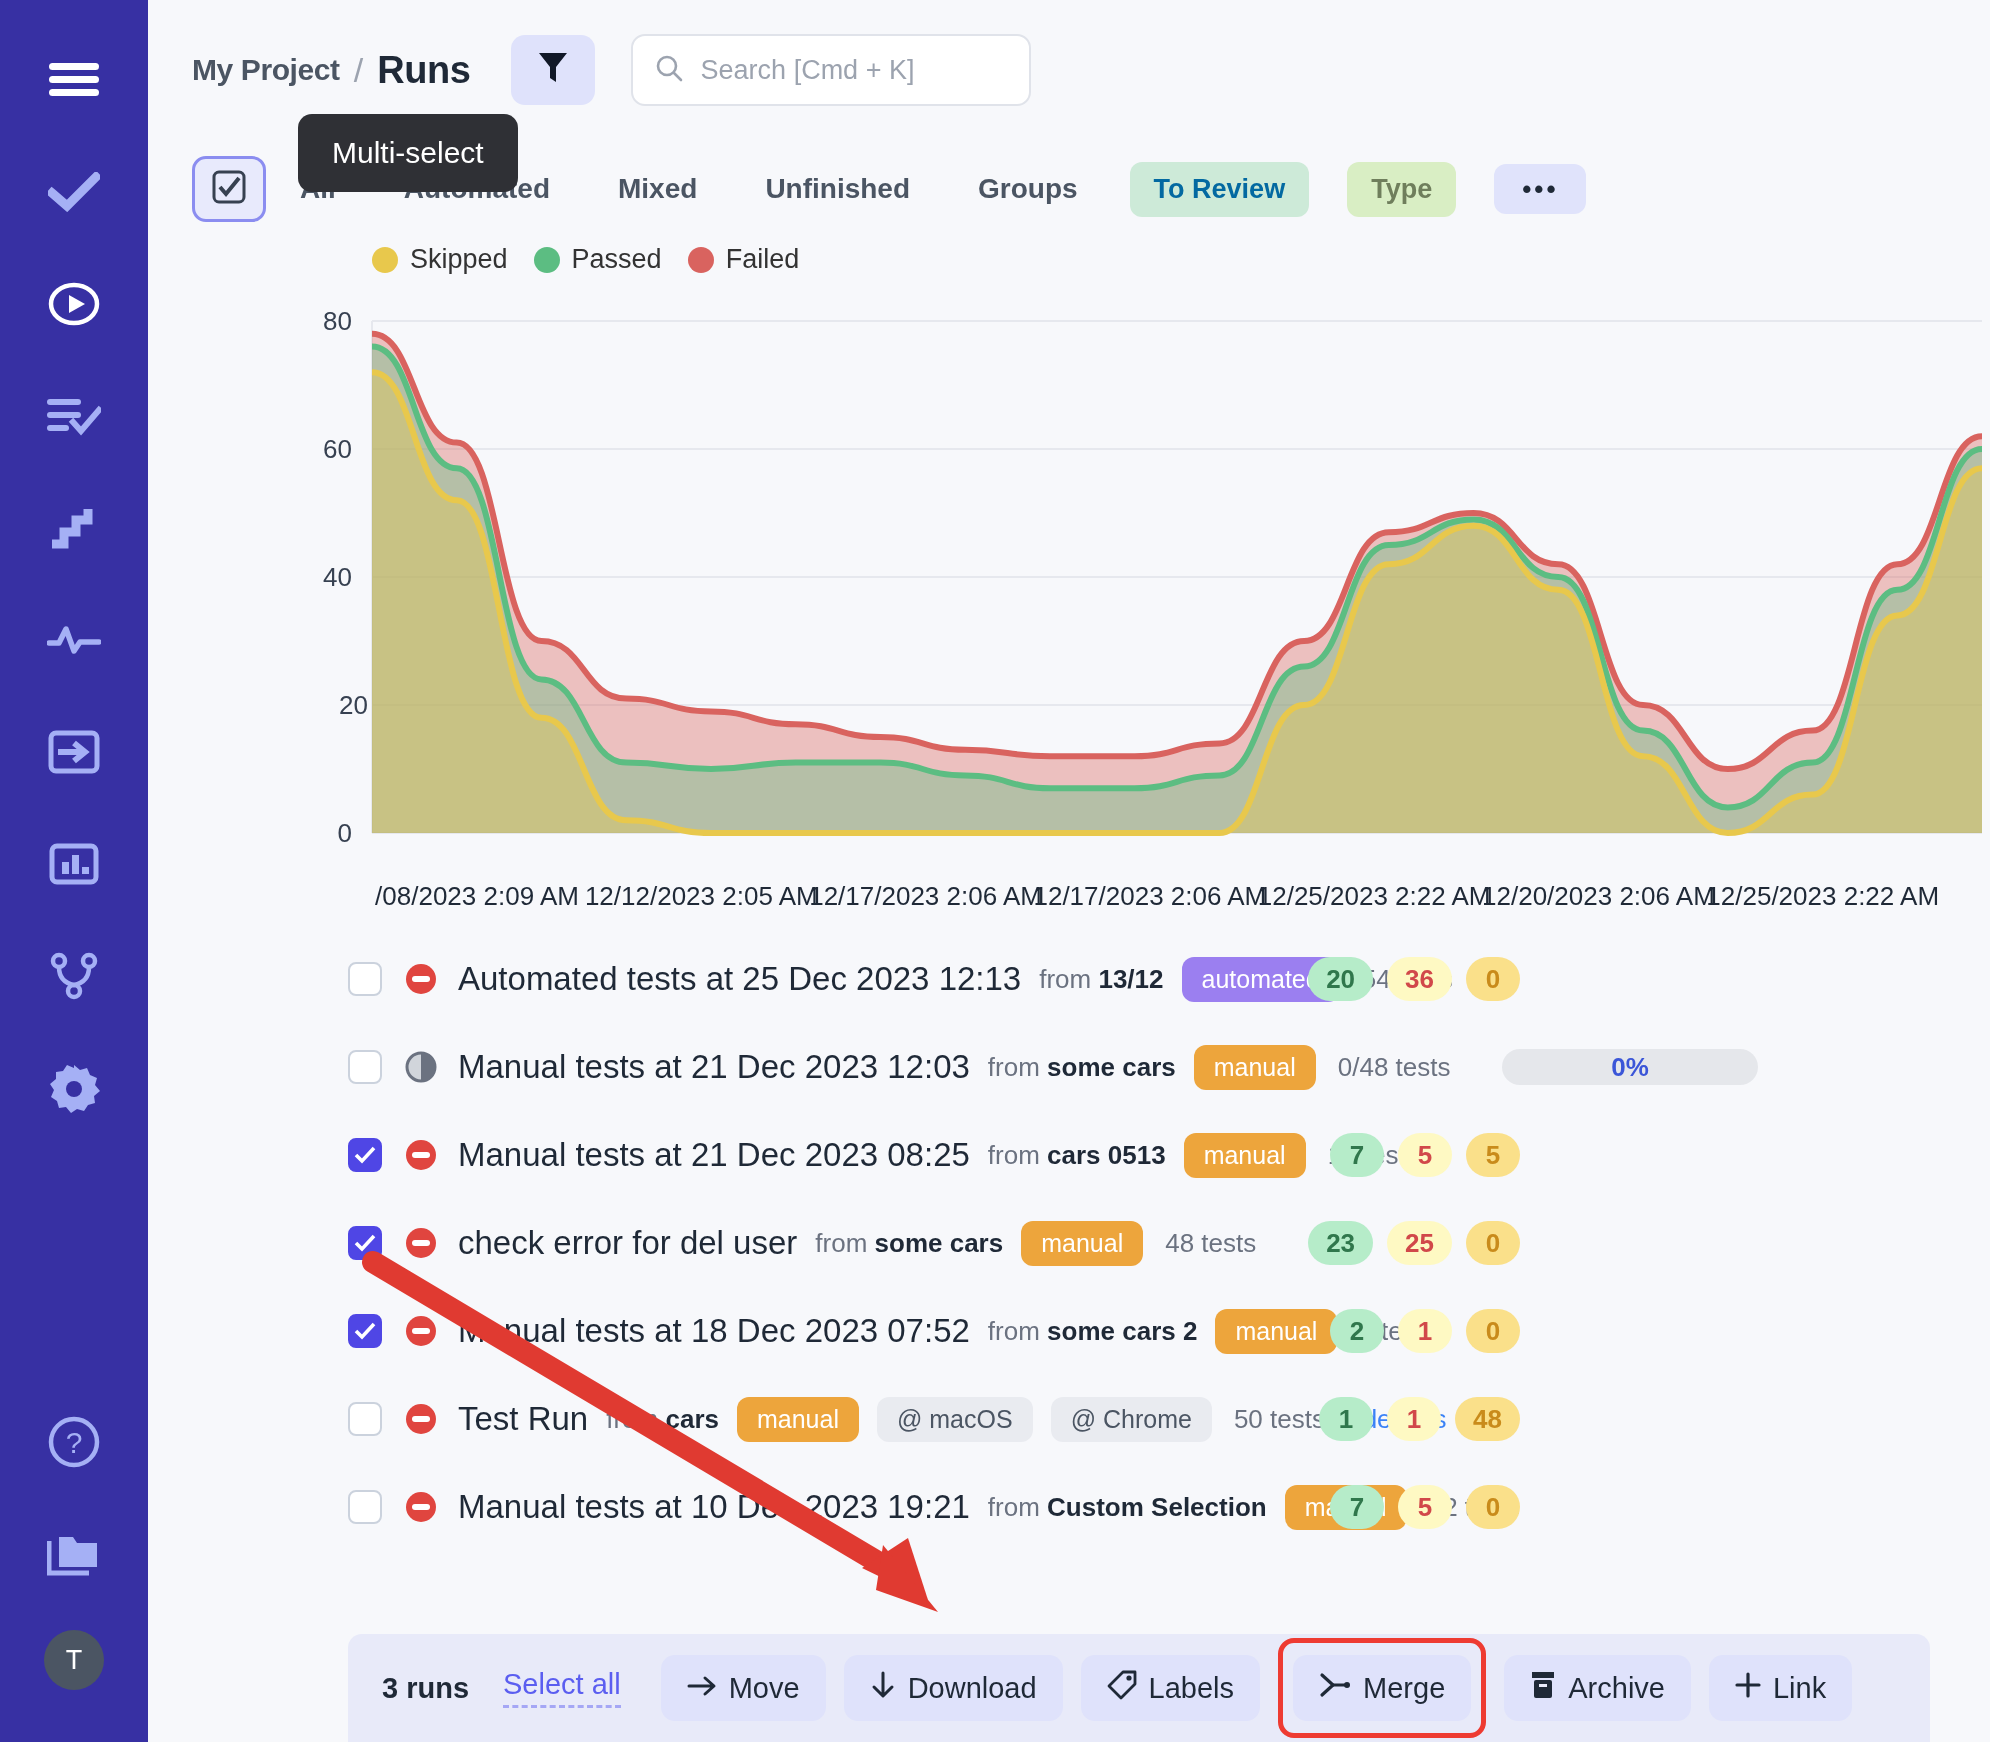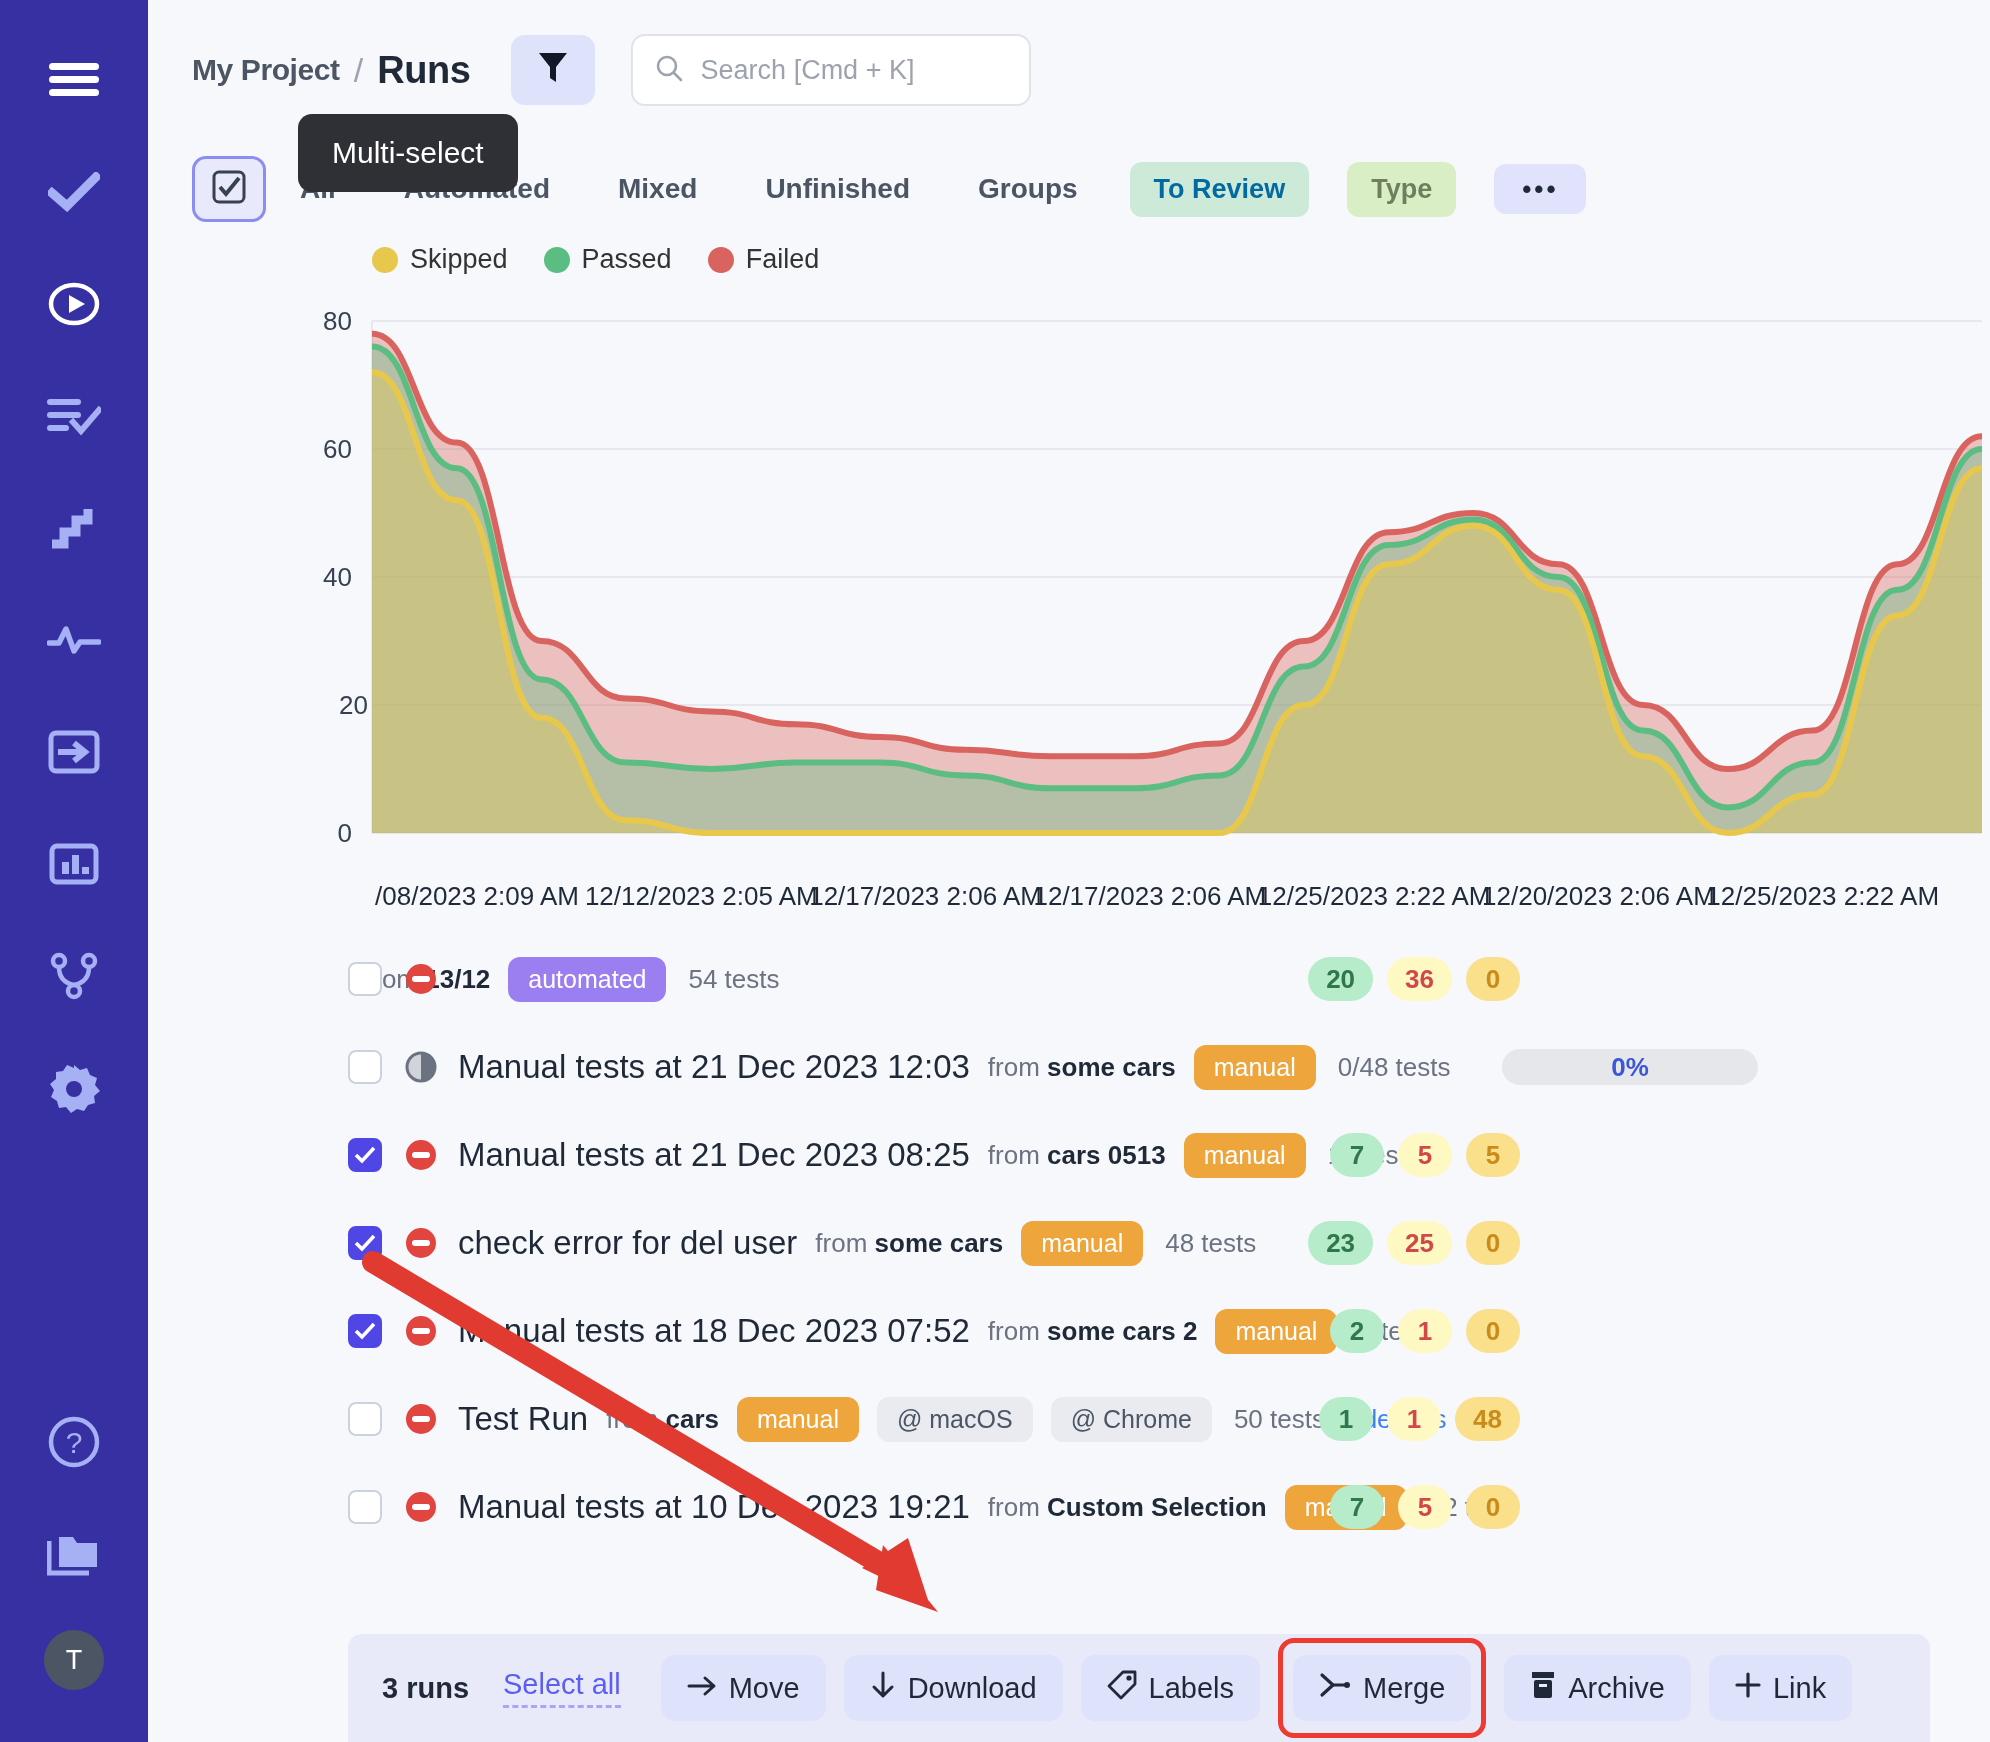--- a/index.html
+++ b/index.html
@@ -113,21 +113,21 @@
     position: absolute;
     left: 150px; top: 8px;
     background: #2f3035; color: #fff;
     font-size: 30px; font-weight: 400;
     padding: 22px 34px; border-radius: 14px;
     white-space: nowrap; z-index: 30;
   }
 
   
   .chart-wrap { padding: 22px 0 0 44px; position: relative; }
-  .legend { display: flex; align-items: center; gap: 14px; padding-left: 180px; }
+  .legend { display: flex; align-items: center; gap: 4px; padding-left: 180px; }
   .legend-item { display: flex; align-items: center; gap: 12px; margin-right: 22px; }
   .legend-dot { width: 26px; height: 26px; border-radius: 50%; }
   .legend-label { font-size: 27px; color: #333; }
   .chart-area { position: relative; height: 560px; margin-top: 26px; }
   .chart-svg { position: absolute; left: 0; top: 0; }
   .ytick {
     position: absolute; right: 0; font-size: 26px; color: #374151;
     transform: translateY(-50%); width: 160px; text-align: right;
   }
   .xaxis { display: flex; margin-top: 6px; position: relative; height: 52px; }
@@ -435,20 +435,21 @@
       </div>
   </div>
 
   <div class="runlist" id="runlist">
       <div class="run-row">
         <div class="cbox"></div>
         <div class="status-icon"><svg width="34" height="34" viewBox="0 0 34 34">
             <circle cx="17" cy="17" r="15" fill="#e0453f"></circle>
             <rect x="8" y="14" width="18" height="6" rx="3" fill="#fff"></rect>
           </svg></div>
+        <span class="run-title">Automated tests at 25 Dec 2023 12:13</span>
         <span class="run-from">from <b>13/12</b></span>
         <span class="tag tag-automated">automated</span>
         <span class="run-count">54 tests</span>
         <div class="stats">
           <span class="stat stat-pass">20</span>
           <span class="stat stat-fail">36</span>
           <span class="stat stat-skip">0</span>
         </div>
       </div>
       <div class="run-row">

